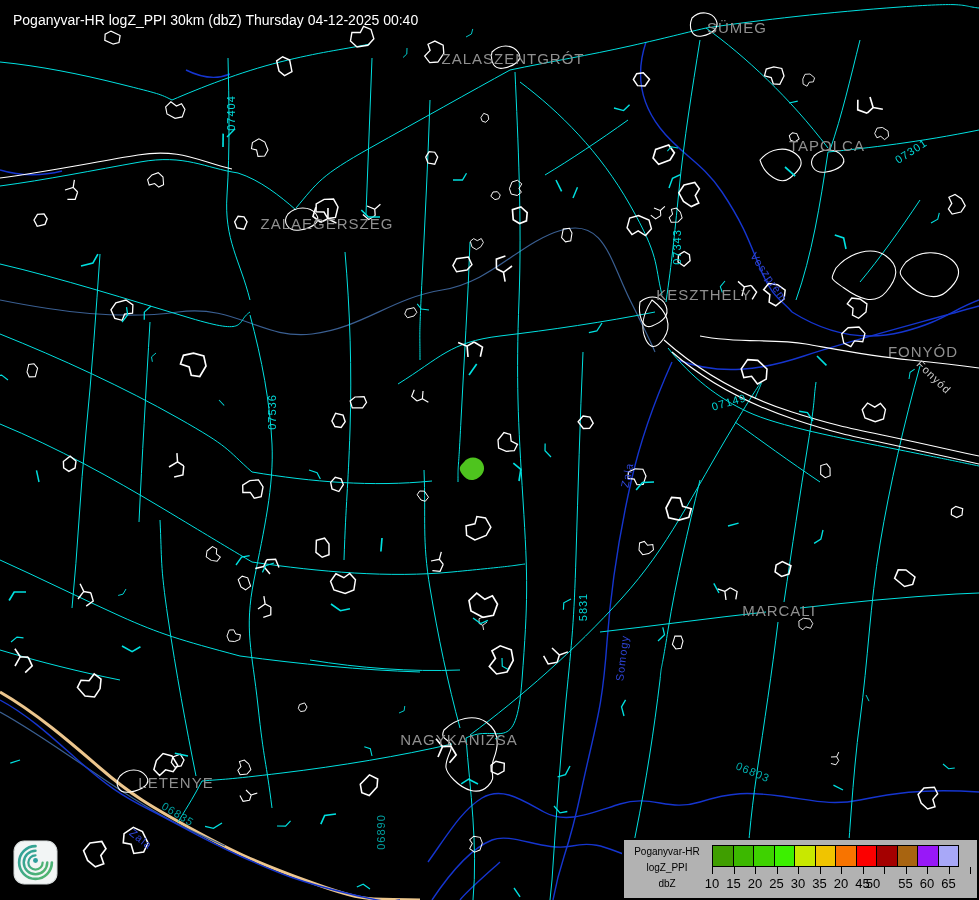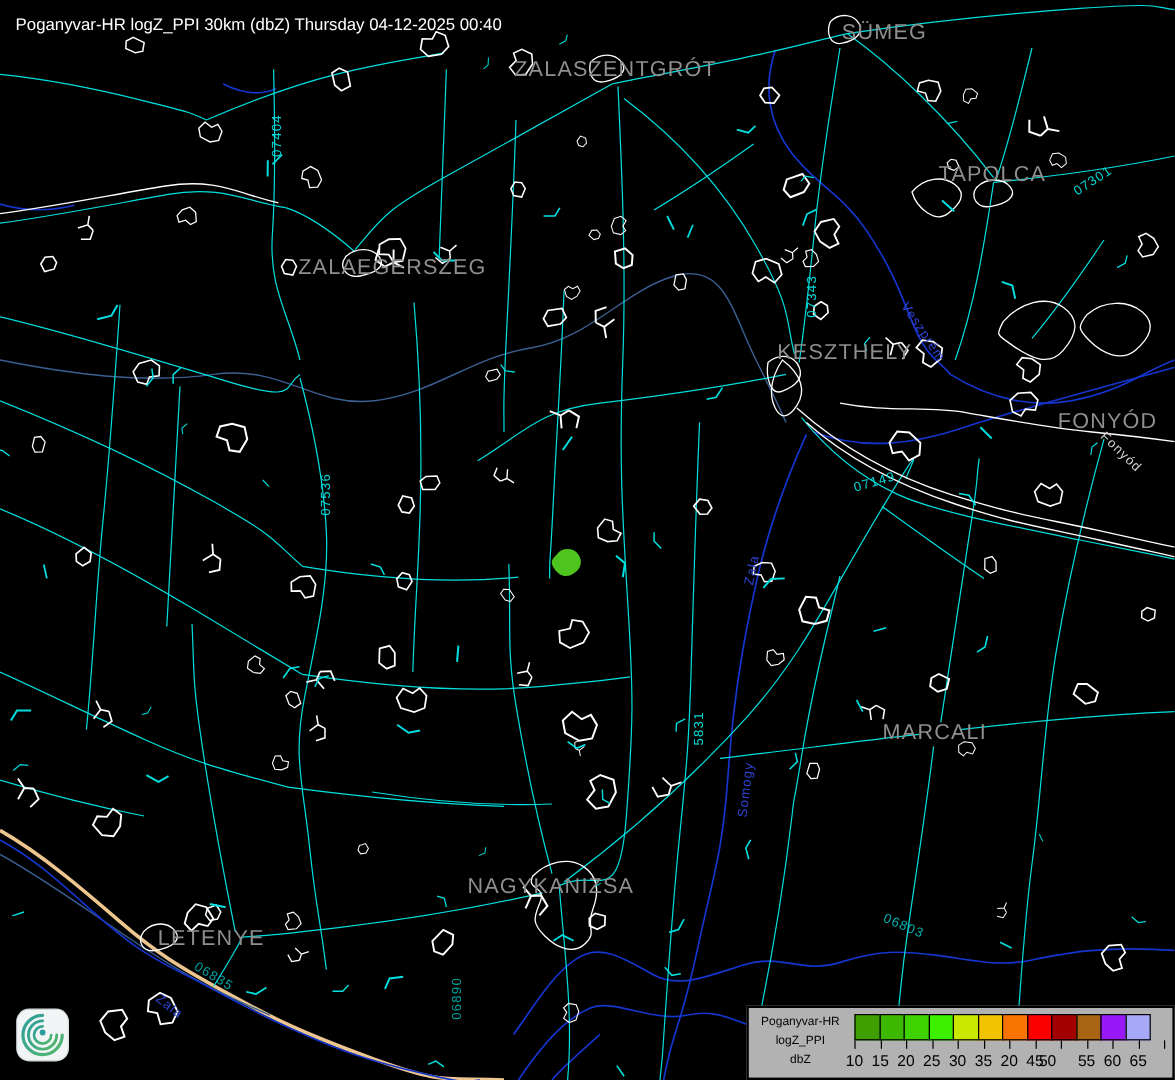--- a/index.html
+++ b/index.html
@@ -7,21 +7,21 @@
          font-family:"Liberation Sans",sans-serif;}
   #map{position:absolute;left:0;top:0;}
   .roads path{stroke:var(--road_cyan,#00e0e0);fill:none;stroke-width:1;}
   .whites path{stroke:var(--settlement_white,#fff);fill:none;stroke-width:1.1;}
   .blues path{stroke:var(--river_blue,#1535cf);fill:none;stroke-width:1.4;}
   .slates path{stroke:var(--river_slate,#3a5f92);fill:none;stroke-width:1.2;}
   #border-tan{stroke:var(--border_tan,#ecc68e);fill:none;stroke-width:3;}
   #scatter-white use{stroke:var(--settlement_white,#fff);fill:none;stroke-width:1;}
   #scatter-cyan use{stroke:var(--road_cyan,#00e0e0);fill:none;stroke-width:1;}
   .maplabel{position:absolute;white-space:nowrap;transform:translate(-50%,-50%);pointer-events:none;}
-  .city{color:var(--city_label_gray,#8f8f8f);font-size:18px;letter-spacing:1px;}
+  .city{color:var(--city_label_gray,#8f8f8f);font-size:15px;letter-spacing:1px;}
   .road{color:#00d8d8;font-size:11px;letter-spacing:1px;}
   .county{color:var(--county_label_blue,#2e44d4);font-size:11px;letter-spacing:1px;}
   #title{position:absolute;left:13px;top:12px;color:#fff;font-size:14px;}
   #legend{position:absolute;left:622px;top:838px;width:357px;height:62px;background:#b2b2b2;
           border:2px solid #000;box-sizing:border-box;}
   #legend-text{position:absolute;left:0;top:4px;width:86px;text-align:center;color:#000;
                font-size:10px;line-height:16px;}
   #cbar{position:absolute;left:88px;top:5px;height:22px;display:flex;}
   .cbar-cell{width:21.5px;height:22px;border:1px solid #000;box-sizing:border-box;margin-right:-1px;}
   .tickline{position:absolute;top:27px;width:1px;height:7px;background:#000;}

